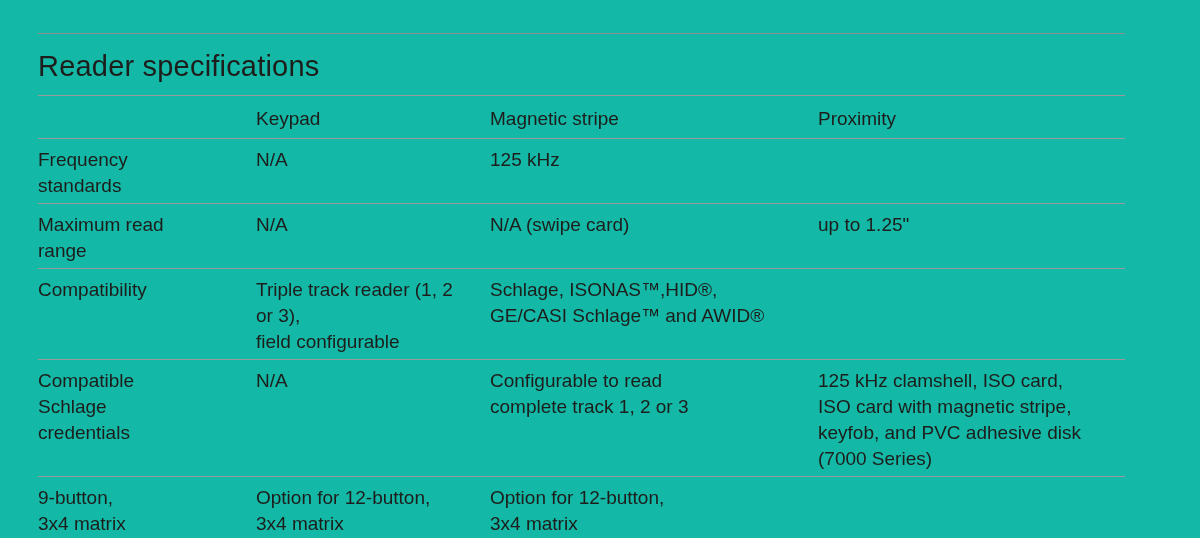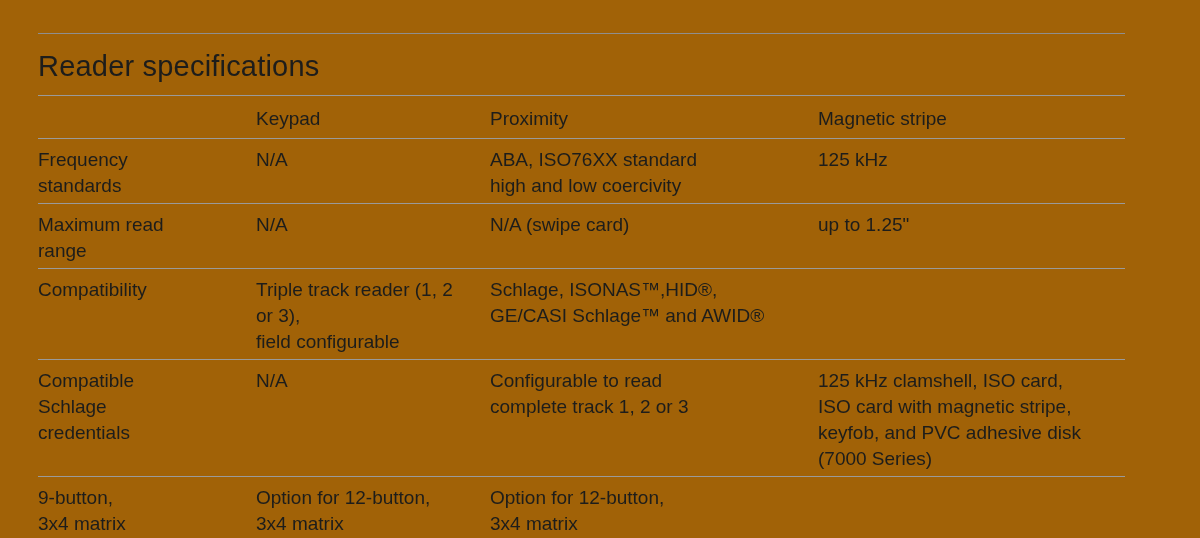--- a/index.html
+++ b/index.html
@@ -1,21 +1,21 @@
 <!DOCTYPE html>
 <html><head>
 <meta charset="utf-8">
 <style>
   * { margin: 0; padding: 0; box-sizing: border-box; }
   html, body { background: #ffffff; }
   .sheet {
     position: relative;
     width: 1200px;
     height: 538px;
-    background: #a16207;
+    background: #14b8a6;
     font-family: "Liberation Sans", sans-serif;
     color: #1d1d1b;
     overflow: hidden;
   }
   .content {
     margin-left: 38px;
     width: 1087px;
     padding-top: 33px;
   }
   .top-rule {
@@ -60,30 +60,28 @@
 
     <div class="top-rule"></div>
 
     <h1 class="title">Reader specifications</h1>
 
     <div>
 
       <div class="grid-row header-row">
         <div class="cell"></div>
         <div class="cell">Keypad</div>
+        <div class="cell">Magnetic stripe</div>
         <div class="cell">Proximity</div>
-        <div class="cell">Magnetic stripe</div>
       </div>
 
       <div class="grid-row">
         <div class="cell row-label">Frequency
 standards</div>
         <div class="cell">N/A</div>
-        <div class="cell">ABA, ISO76XX standard
-high and low coercivity</div>
         <div class="cell">125 kHz</div>
       </div>
 
       <div class="grid-row">
         <div class="cell row-label">Maximum read
 range</div>
         <div class="cell">N/A</div>
         <div class="cell">N/A (swipe card)</div>
         <div class="cell">up to 1.25"</div>
       </div>

